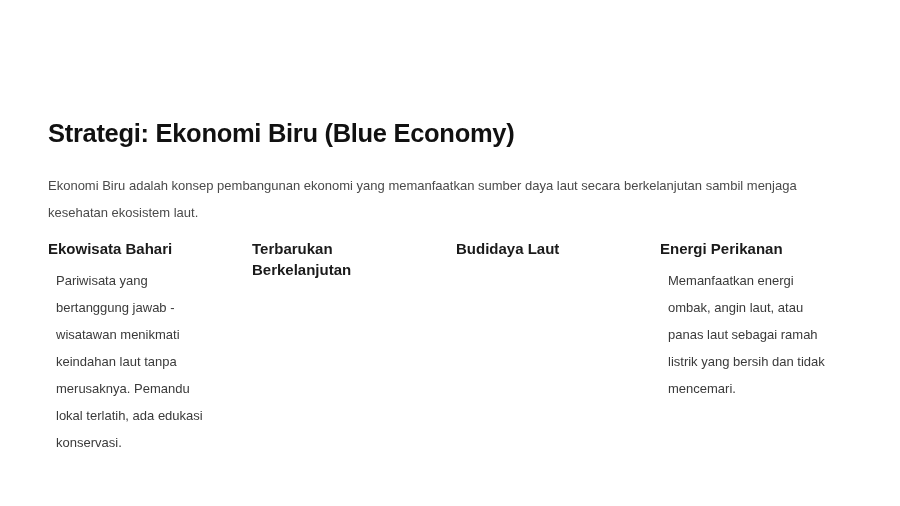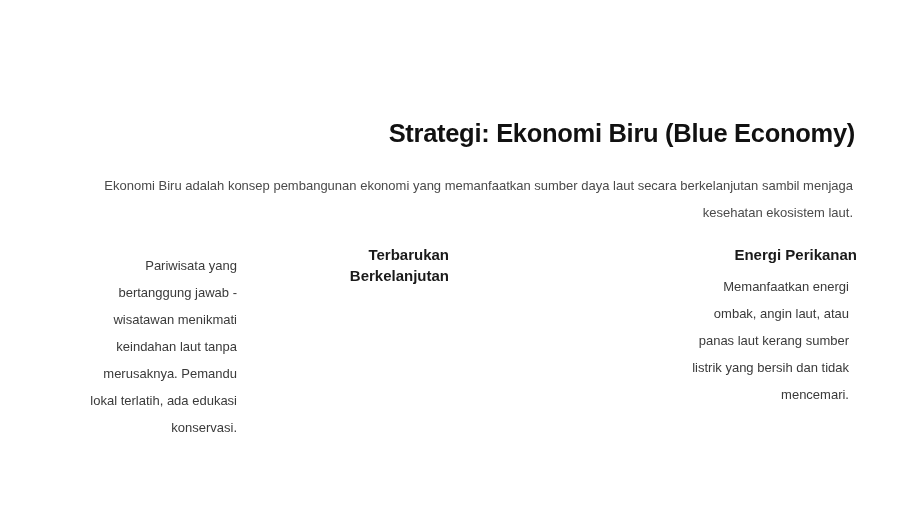--- a/index.html
+++ b/index.html
@@ -15,40 +15,39 @@
   }
   .slide {
     position: relative;
     width: 900px;
     height: 506px;
     background: #ffffff;
     box-sizing: border-box;
   }
   .content {
     position: absolute;
-    left: 65px;
+    left: 48px;
     top: 118px;
     width: 790px;
-    text-align: right;
   }
   .page-title {
     font-size: 25.5px;
     font-weight: 700;
     color: #111111;
     letter-spacing: -0.3px;
     line-height: 1.25;
     margin: 0 0 22px 0;
     white-space: nowrap;
   }
   .intro {
     font-size: 13px;
     font-weight: 400;
     color: #4a4a4a;
     line-height: 27px;
-    margin: 0 0 18px 0;
+    margin: 0 0 12px 0;
     width: 788px;
   }
   .columns {
     display: flex;
     flex-direction: row;
     align-items: flex-start;
     gap: 24px;
   }
   .column {
     width: 180px;
@@ -75,30 +74,32 @@
 <div class="slide">
   <div class="content">
 
     <h1 class="page-title">Strategi: Ekonomi Biru (Blue Economy)</h1>
 
     <p class="intro">Ekonomi Biru adalah konsep pembangunan ekonomi yang memanfaatkan sumber daya laut secara berkelanjutan sambil menjaga kesehatan ekosistem laut.</p>
 
     <div class="columns">
 
       <div class="column">
+        <h2 class="col-heading">Ekowisata Bahari</h2>
         <p class="col-body">Pariwisata yang bertanggung jawab - wisatawan menikmati keindahan laut tanpa merusaknya. Pemandu lokal terlatih, ada edukasi konservasi.</p>
       </div>
 
       <div class="column">
         <h2 class="col-heading">Terbarukan Berkelanjutan</h2>
       </div>
 
       <div class="column">
+        <h2 class="col-heading">Budidaya Laut</h2>
       </div>
 
       <div class="column">
         <h2 class="col-heading">Energi Perikanan</h2>
-        <p class="col-body">Memanfaatkan energi ombak, angin laut, atau panas laut kerang sumber listrik yang bersih dan tidak mencemari.</p>
+        <p class="col-body">Memanfaatkan energi ombak, angin laut, atau panas laut sebagai ramah listrik yang bersih dan tidak mencemari.</p>
       </div>
 
     </div>
   </div>
 </div>
 
 </body></html>

